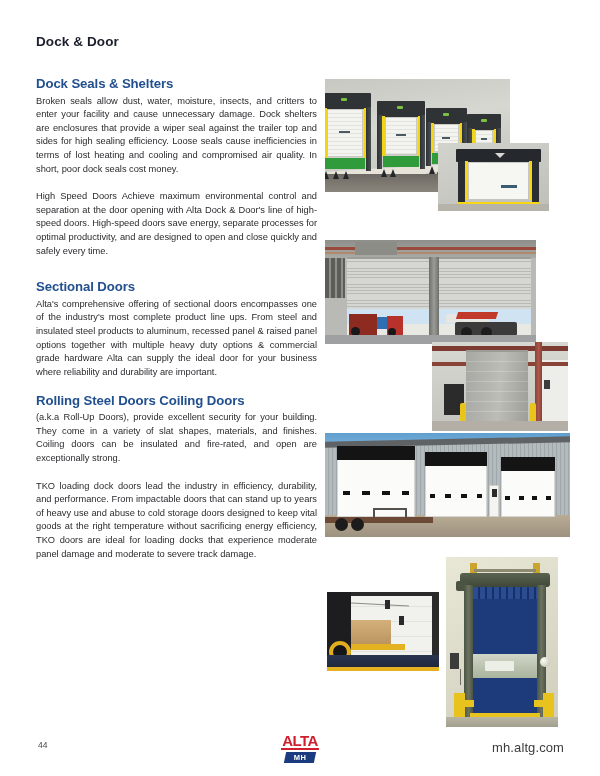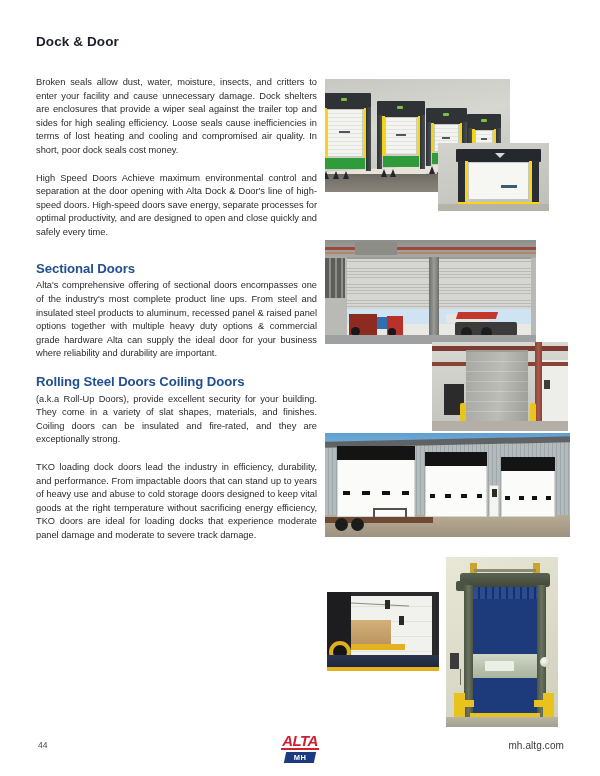--- a/index.html
+++ b/index.html
@@ -484,29 +484,29 @@
   }
 
   
   .footer { position:absolute; left:0; bottom:0; width:600px; height:50px; }
   .page-number {
     position:absolute; left:38px; top:14px;
     font-size:8.5px; color:#4b4b4b;
   }
   .footer-url {
     position:absolute; right:36px; top:14px;
-    font-size:10px; color:#3c3c3c; letter-spacing:0.1px;
+    font-size:13px; color:#3c3c3c; letter-spacing:0.1px;
   }
   .logo {
     position:absolute; left:50%; top:6px; transform:translateX(-50%);
     width:58px; text-align:center;
   }
   .logo .wordmark {
     font-family: "Liberation Sans", sans-serif;
-    font-weight:bold; font-style:italic;
+    font-weight:bold; 
     font-size:15px; line-height:1;
     color:#d0202f;
     letter-spacing:-0.6px;
     position:relative;
     display:inline-block;
   }
   .logo .wordmark::after{
     content:""; position:absolute; left:-1px; right:-1px; bottom:-1.5px; height:1.5px;
     background:#d0202f;
   }
@@ -708,35 +708,36 @@
       <div class="guardL"></div>
         <div class="guardR"></div>
       <div class="floor"></div>
     </div>
 
   </div>
 
   <div class="text-col">
 
     <div class="section sec-0">
+      <h2 class="section-heading">Dock Seals &amp; Shelters</h2>
       <p class="section-body">Broken seals allow dust, water, moisture, insects, and critters to enter your facility and cause unnecessary damage. Dock shelters are enclosures that provide a wiper seal against the trailer top and sides for high sealing efficiency. Loose seals cause inefficiencies in terms of lost heating and cooling and compromised air quality. In short, poor dock seals cost money.</p>
     </div>
 
     <div class="section sec-1">
       <p class="section-body">High Speed Doors Achieve maximum environmental control and separation at the door opening with Alta Dock &amp; Door's line of high-speed doors. High-speed doors save energy, separate processes for optimal productivity, and are designed to open and close quickly and safely every time.</p>
     </div>
 
     <div class="section sec-2">
       <h2 class="section-heading">Sectional Doors</h2>
       <p class="section-body">Alta's comprehensive offering of sectional doors encompasses one of the industry's most complete product line ups. From steel and insulated steel products to aluminum, recessed panel &amp; raised panel options together with multiple heavy duty options &amp; commercial grade hardware Alta can supply the ideal door for your business where reliability and durability are important.</p>
     </div>
 
     <div class="section sec-3">
       <h2 class="section-heading">Rolling Steel Doors Coiling Doors</h2>
-      <p class="section-body">(a.k.a Roll-Up Doors), provide excellent security for your building. They come in a variety of slat shapes, materials, and finishes. Coiling doors can be insulated and fire-rated, and they are exceptionally strong.</p>
+      <p class="section-body">(a.k.a Roll-Up Doors), provide excellent security for your building. They come in a variety of slat shapes, materials, and finishes. Coiling doors can be insulated and fire-rated, and open are exceptionally strong.</p>
     </div>
 
     <div class="section sec-4">
       <p class="section-body">TKO loading dock doors lead the industry in efficiency, durability, and performance. From impactable doors that can stand up to years of heavy use and abuse to cold storage doors designed to keep vital goods at the right temperature without sacrificing energy efficiency, TKO doors are ideal for loading docks that experience moderate panel damage and moderate to severe track damage.</p>
     </div>
 
   </div>
 
   <div class="footer">
     <div class="page-number">44</div>

